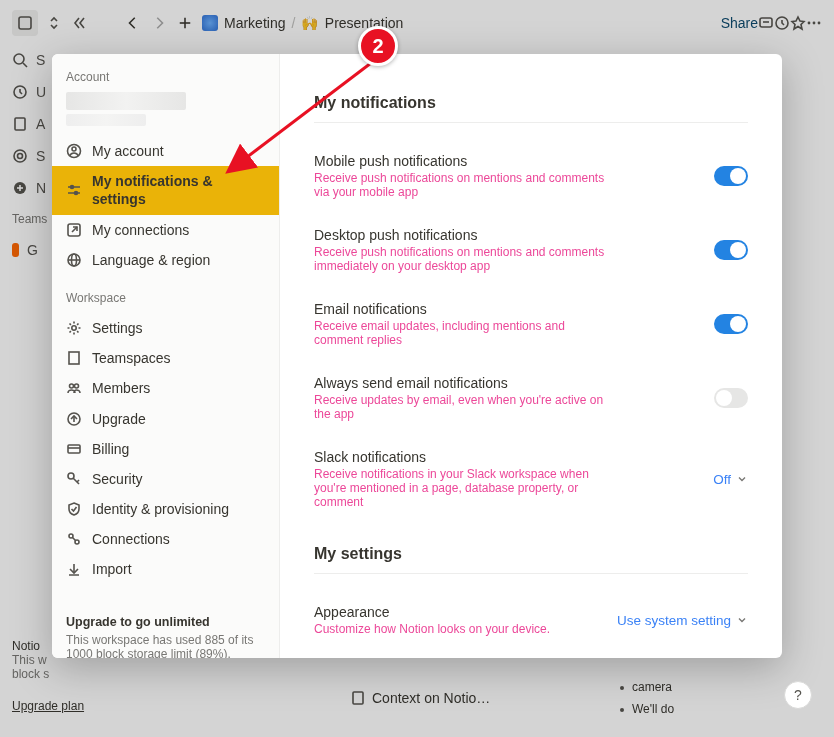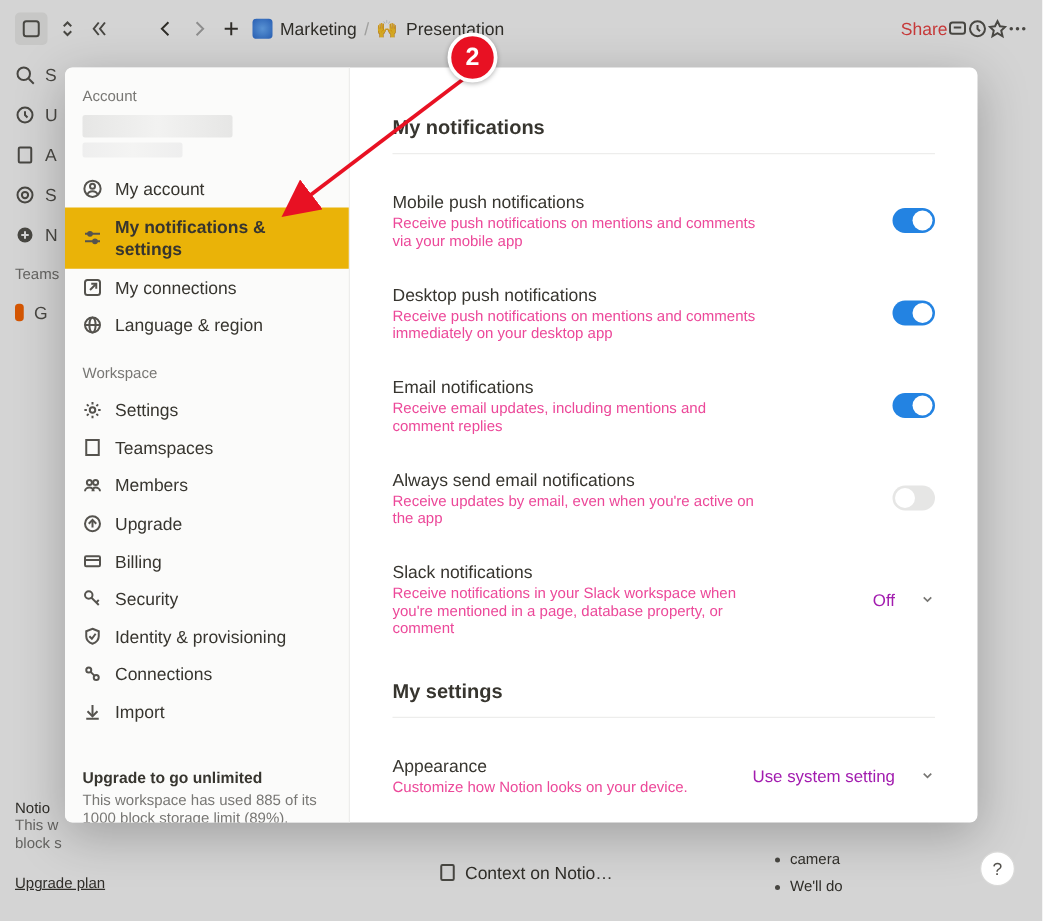--- a/index.html
+++ b/index.html
@@ -7,21 +7,21 @@
 
   
   .app-bg { position:absolute; inset:0; z-index:1; }
   .app-bg .topbar { height:46px; display:flex; align-items:center; padding:0 12px; gap:8px; font-size:14px; color:#37352f; }
   .ico { width:16px; height:16px; display:inline-flex; align-items:center; justify-content:center; flex-shrink:0; stroke:#55534e; fill:none; }
   .ico svg { width:16px; height:16px; stroke-width:1.6; }
   .topbar .ws-chip { width:26px; height:26px; border-radius:4px; background:#efefee; display:flex; align-items:center; justify-content:center; }
   .topbar .chev { width:18px; height:18px; display:flex; align-items:center; justify-content:center; color:#55534e; }
   .topbar .crumbs { display:flex; align-items:center; gap:6px; font-size:14px; }
   .crumb-ic { width:16px;height:16px;border-radius:3px; }
-  .topbar .right { margin-left:auto; display:flex; align-items:center; color:#ef4444; font-size:14px; }
+  .topbar .right { margin-left:auto; display:flex; align-items:center; color:#0c4a6e; font-size:14px; }
 
   .sidebar-faint { position:absolute; top:46px; left:0; width:50px; bottom:0; padding:6px 12px; display:flex; flex-direction:column; gap:16px; color:#55534e; font-size:14px; overflow:hidden; }
   .sidebar-faint .row { display:flex; align-items:center; gap:8px; white-space:nowrap; }
   .sidebar-faint .label { font-size:12px; color:#787774; }
 
   .banner { position:absolute; left:12px; bottom:56px; font-size:12px; color:#787774; }
   .banner .ttl{font-size:12px;color:#37352f;}
   .uplink { position:absolute; left:12px; bottom:24px; font-size:12px; text-decoration:underline; color:#37352f; }
 
   
@@ -47,21 +47,21 @@
   .opt .text { flex:1; }
   .opt .ttl { font-size:14px; color:#37352f; margin-bottom:2px; }
   .opt .desc { font-size:12px; color:#ec4899; max-width:300px; }
   .opt .ctrl { display:flex; align-items:center; }
 
   .toggle { width:34px; height:20px; border-radius:10px; background:#2383e2; position:relative; cursor:pointer; }
   .toggle::after{ content:""; position:absolute; right:2px; top:2px; width:16px; height:16px; border-radius:50%; background:#fff; }
   .toggle.off { background:#e6e6e5; }
   .toggle.off::after{ left:2px; right:auto; }
 
-  .select-like{ font-size:13.5px; color:#a21caf; display:flex; align-items:center; gap:20px; cursor:pointer; }
+  .select-like{ font-size:13.5px; color:#3b82f6; display:flex; align-items:center; gap:5px; cursor:pointer; }
   .select-like svg{stroke:#787774;}
 
   
   .help { position:absolute; right:22px; bottom:28px; width:28px; height:28px; border-radius:50%; border:1px solid #d9d9d8; background:#fff; display:flex; align-items:center; justify-content:center; font-size:14px; color:#55534e; z-index:20; }
 
   
   .annot { position:absolute; z-index:30; pointer-events:none; }
   .badge-num { position:absolute; left:358px; top:26px; width:40px; height:40px; border-radius:50%; background:#e81123; color:#fff; font-size:20px; font-weight:700; display:flex; align-items:center; justify-content:center; border:3px solid #fff; box-shadow:0 1px 4px rgba(0,0,0,0.3); }
   .arrow-svg { position:absolute; left:200px; top:50px; width:200px; height:150px; }
   

